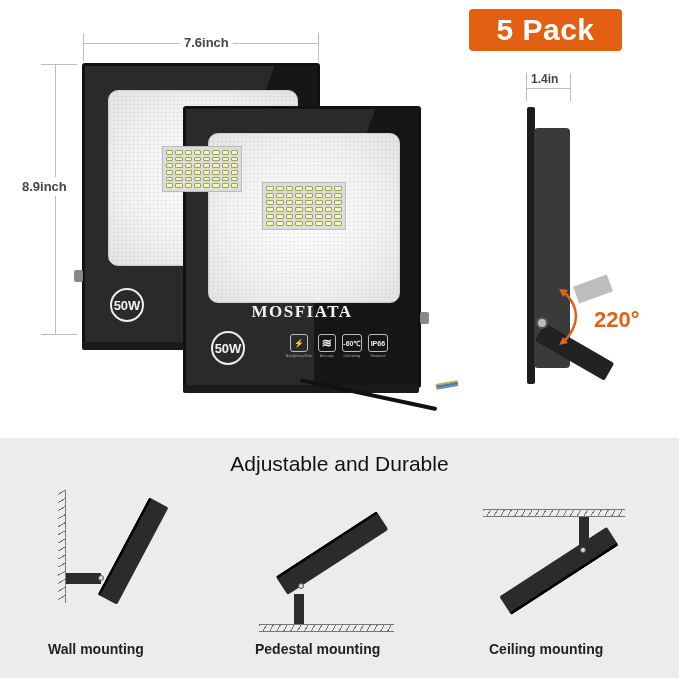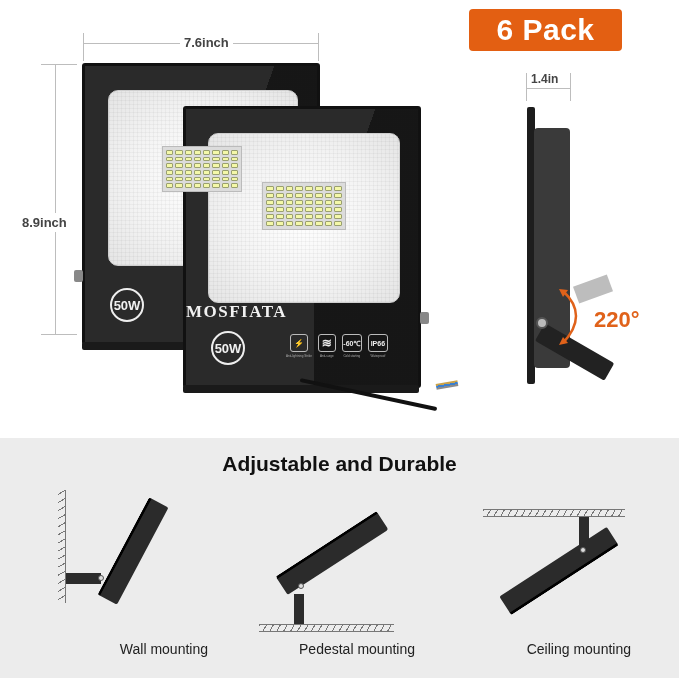--- a/index.html
+++ b/index.html
@@ -73,51 +73,51 @@
 
     
     .side-plate { background: #1d1d1d; border-radius: 2px; }
     .side-body { background: #3a3a3a; border-radius: 4px; }
     .angle-label { color: #e0621a; font-size: 22px; font-weight: bold; }
 
     
     .panel { left: 0; top: 438px; width: 679px; height: 240px; background: #ececec; }
     .panel-title {
       left: 0; top: 452px; width: 679px; text-align: center;
-      font-size: 21px; font-weight: bold; color: #111;
+      font-size: 21px; font-weight: normal; color: #111;
     }
     .mount-label {
-      font-size: 14px; color: #222; text-align: right; width: 160px;
+      font-size: 14px; color: #222; text-align: left; width: 160px; font-weight: bold;
     }
     .hatch {
       background: repeating-linear-gradient(-60deg, #ececec 0 5px, #777 5px 6px);
       border-top: 1px solid #777; border-bottom: 1px solid #777;
     }
     .hatch-v {
       background: repeating-linear-gradient(-30deg, #ececec 0 6px, #777 6px 7px);
       border-right: 1px solid #777;
     }
     .mount-lamp { background: #2b2b2b; border-top: 3px solid #000; border-radius: 2px; }
     .arm { background: #2c2c2c; }
     .bolt { width: 6px; height: 6px; border-radius: 50%; background: #ddd; border: 1px solid #555; }
   </style>
 </head>
 <body>
 
-<div class="abs badge-pack">6 Pack</div>
+<div class="abs badge-pack">5 Pack</div>
 
 <div class="abs dim-line" style="left:83px;top:43px;width:236px;height:1px;"></div>
 <div class="abs dim-line" style="left:83px;top:33px;width:1px;height:28px;"></div>
 <div class="abs dim-line" style="left:318px;top:33px;width:1px;height:28px;"></div>
 <div class="abs dim-label" style="left:180px;top:35px;">7.6inch</div>
 
 <div class="abs dim-line" style="left:55px;top:65px;width:1px;height:270px;"></div>
 <div class="abs dim-line" style="left:41px;top:64px;width:36px;height:1px;"></div>
 <div class="abs dim-line" style="left:41px;top:334px;width:36px;height:1px;"></div>
-<div class="abs dim-label" style="left:20px;top:177px;padding:2px 2px;margin-top:36px;">8.9inch</div>
+<div class="abs dim-label" style="left:20px;top:177px;padding:2px 2px;">8.9inch</div>
 
 <div class="abs lamp" style="left:82px;top:63px;width:238px;height:282px;">
   <div class="gloss"></div>
   <div class="lens" style="left:23px;top:24px;width:190px;height:176px;">
     <div class="led-board" style="left:53px;top:55px;width:80px;height:46px;" id="ledBack">
         <div class="led"></div>
         <div class="led"></div>
         <div class="led"></div>
         <div class="led"></div>
         <div class="led"></div>
@@ -218,21 +218,21 @@
         <div class="led"></div>
         <div class="led"></div>
         <div class="led"></div>
         <div class="led"></div>
         <div class="led"></div>
         <div class="led"></div>
         <div class="led"></div>
         <div class="led"></div>
       </div>
   </div>
-  <div class="abs brand" style="left:0;top:193px;width:232px;text-align:left;">MOSFIATA</div>
+  <div class="abs brand" style="left:0;top:193px;width:232px;text-align:center;">MOSFIATA</div>
   <div class="abs watt" style="left:25px;top:222px;width:34px;height:34px;">50W</div>
 
   <div class="abs" style="left:100px;top:225px;display:flex;gap:6px;">
     <div class="feature">
       <div class="feature-box">⚡</div>
       <div class="feature-cap">Anti-lightning Strike</div>
     </div>
     <div class="feature">
       <div class="feature-box" style="font-size:12px;">≋</div>
       <div class="feature-cap">Anti-surge</div>
@@ -281,13 +281,13 @@
 <div class="abs hatch" style="left:259px;top:624px;width:135px;height:8px;"></div>
 <div class="abs arm" style="left:294px;top:594px;width:10px;height:30px;"></div>
 <div class="abs mount-lamp" style="left:272px;top:542px;width:120px;height:22px;transform:rotate(-33deg);transform-origin:center;"></div>
 <div class="abs bolt" style="left:298px;top:583px;"></div>
 <div class="abs mount-label" style="left:255px;top:641px;">Pedestal mounting</div>
 
 <div class="abs hatch" style="left:483px;top:509px;width:142px;height:8px;"></div>
 <div class="abs arm" style="left:579px;top:517px;width:10px;height:35px;"></div>
 <div class="abs mount-lamp" style="left:495px;top:560px;width:128px;height:22px;transform:rotate(-33deg);transform-origin:center;border-top:none;border-bottom:3px solid #000;"></div>
 <div class="abs bolt" style="left:580px;top:547px;"></div>
-<div class="abs mount-label" style="left:471px;top:641px;">Ceiling mounting</div>
+<div class="abs mount-label" style="left:489px;top:641px;">Ceiling mounting</div>
 
 </body></html>

